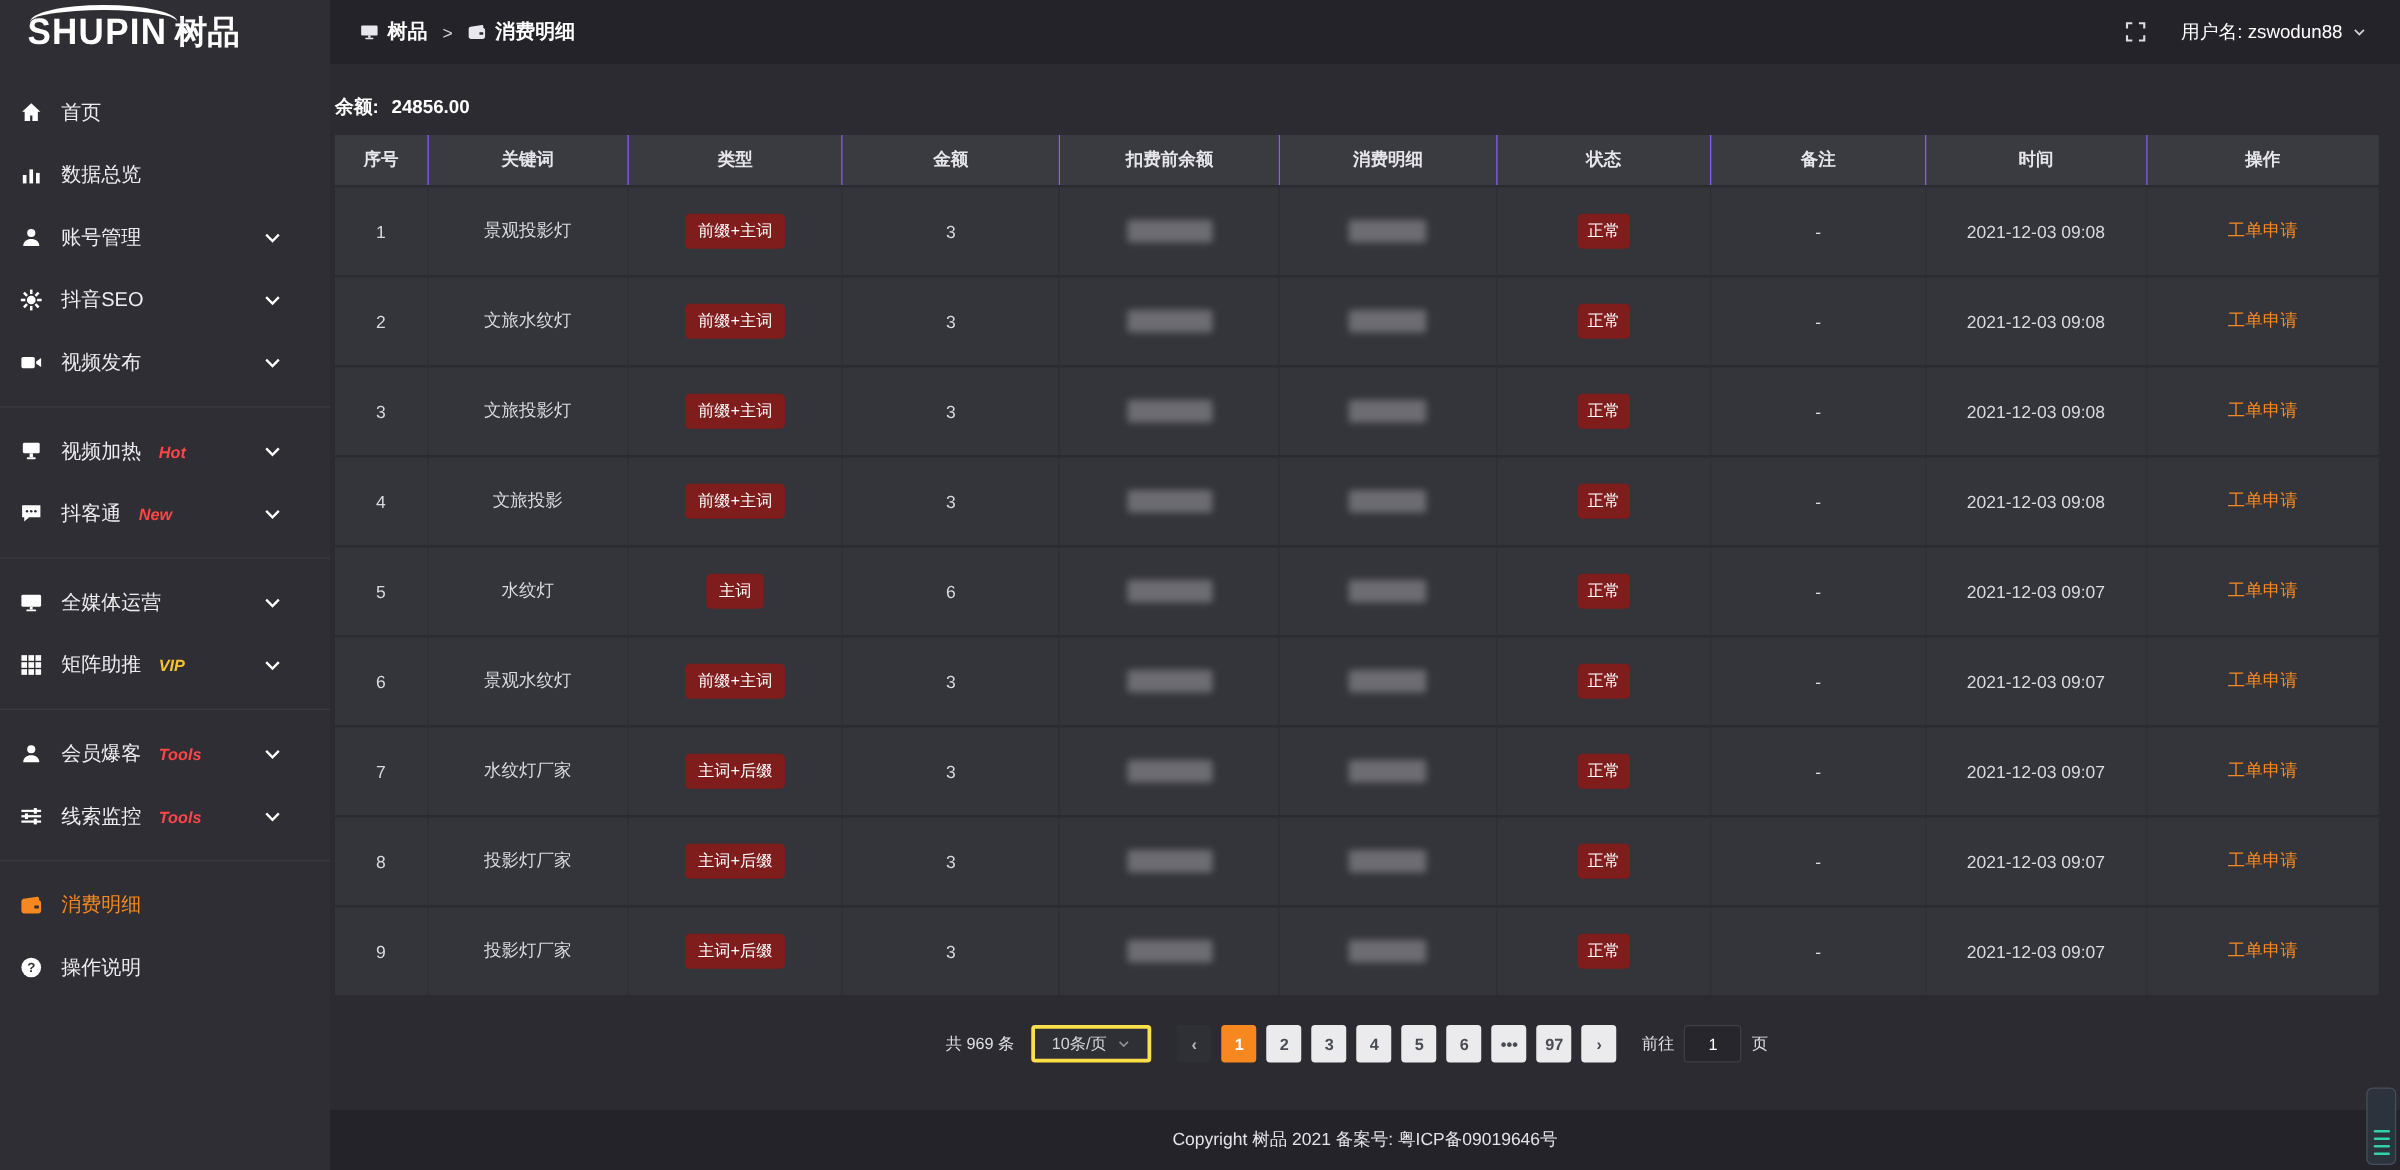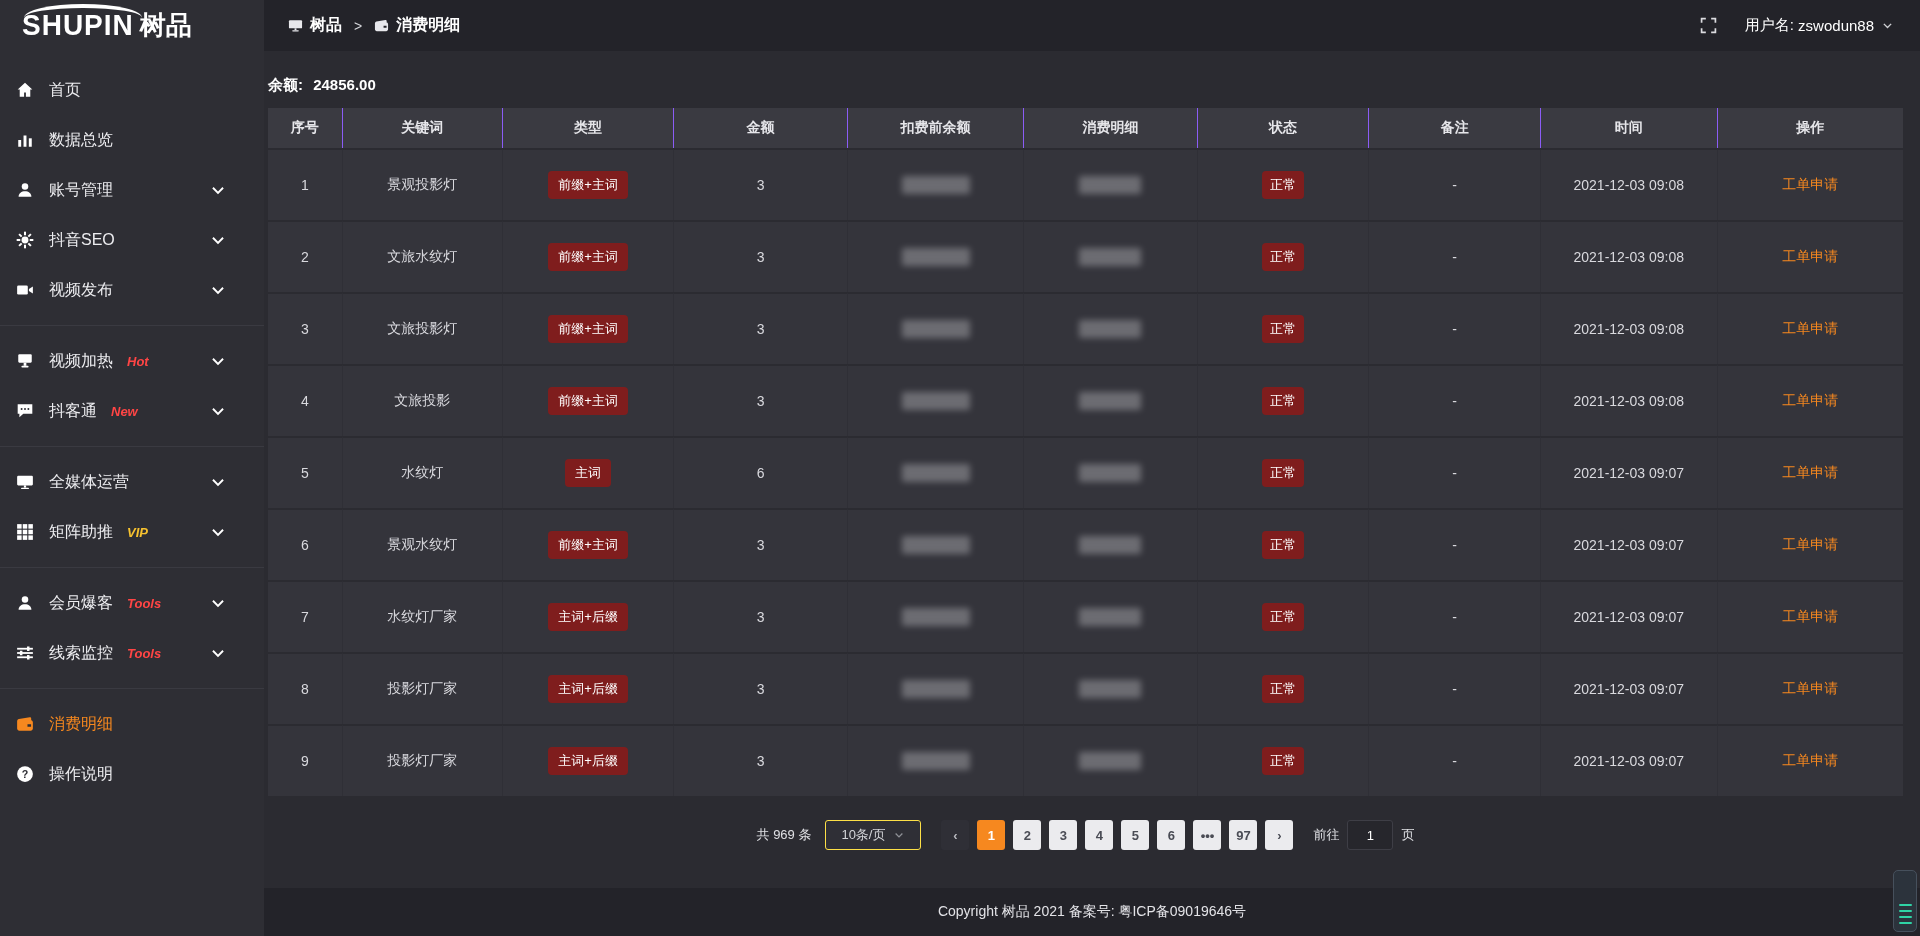--- a/index.html
+++ b/index.html
@@ -55,21 +55,21 @@
          padding:5px 10px;border-radius:4px;white-space:nowrap}
   .badge.sm{padding:5px 8px}
   .blur{display:inline-block;height:18px;border-radius:2px;background:#9a9a9f;
         opacity:.55;filter:blur(3px);vertical-align:middle}
   .b1{width:68px}.b2{width:62px}
   .action{color:#f6881f;cursor:pointer;font-size:14px;text-decoration:none}
 
   
   .pagination{display:flex;align-items:center;justify-content:center;margin-top:24px;color:#dfe0e4}
   .pg-total{margin-right:14px;font-size:13px}
-  .pg-size{position:relative;width:96px;height:30px;background:#2f2f36;border:1px solid #fde047;
+  .pg-size{position:relative;width:96px;height:30px;background:#2f2f36;border:3px solid #fde047;
            border-radius:3px;display:flex;align-items:center;justify-content:center;
            font-size:13px;color:#d4d5d9;margin-right:16px;cursor:pointer;box-sizing:border-box}
   .pg-size .ic{width:12px;height:12px;margin-left:8px;color:#8f9197}
   .pg-btn{min-width:28px;height:30px;margin:0 4px;border:none;border-radius:3px;background:#ebebee;
           color:#4a4c55;font-size:13px;font-weight:bold;display:flex;align-items:center;
           justify-content:center;cursor:pointer;padding:0 6px;font-family:inherit;box-sizing:border-box}
   .pg-btn.prev{background:#2f2f36;color:#b9bac0}
   .pg-btn.active{background:#f6881f;color:#fff}
   .pg-goto{margin-left:16px;font-size:13px;display:flex;align-items:center}
   .pg-input{width:40px;height:26px;margin:0 8px;background:#26262c;border:1px solid #3e3e46;

